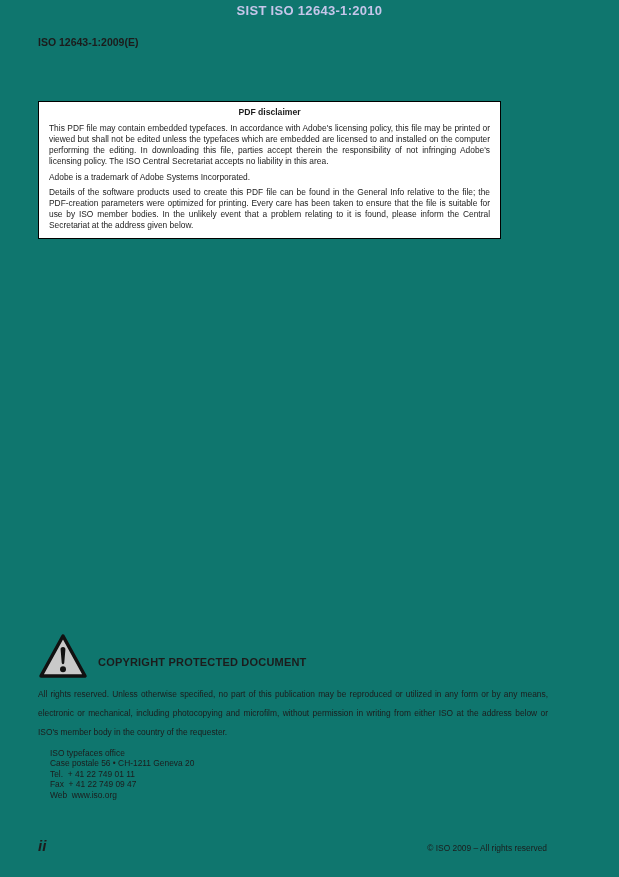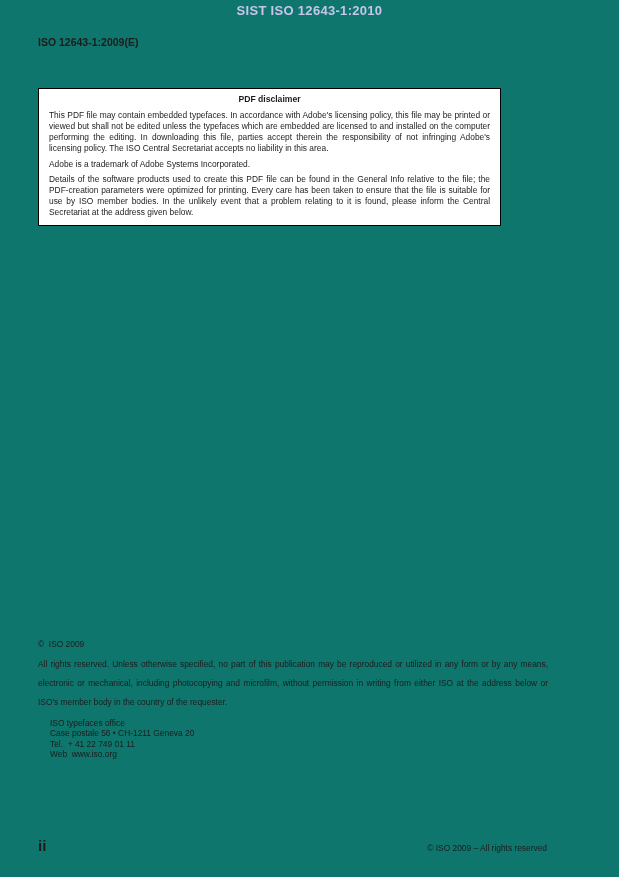--- a/index.html
+++ b/index.html
@@ -18,21 +18,21 @@
     text-align: center;
     font-size: 13px; font-weight: bold; letter-spacing: 0.3px;
     color: #c6c6ea;
   }
   .doc-code {
     position: absolute; left: 38px; top: 36px;
     font-size: 10.5px; font-weight: bold;
   }
 
   .disclaimer-box {
-    position: absolute; left: 38px; top: 88px; width: 463px;
+    position: absolute; left: 38px; top: 101px; width: 463px;
     border: 1.5px solid #000000;
     padding: 5px 10px 7px 10px;
     background: #ffffff;
   }
   .disclaimer-title {
     text-align: center; font-size: 8.6px; font-weight: bold;
     margin-bottom: 6px;
   }
   .disclaimer-box p {
     font-size: 8.4px; line-height: 11px;
@@ -61,46 +61,54 @@
   .address-block { margin: 6px 0 0 12px; }
   .address-line {
     font-size: 8.4px; line-height: 10.4px; white-space: pre;
   }
   .published-line { margin-top: 3px; font-size: 8.4px; }
 
   .footer {
     position: absolute; left: 38px; top: 837px; width: 509px;
     display: flex; justify-content: space-between; align-items: baseline;
   }
-  .page-number { font-size: 15px; font-weight: bold; }
+  .page-number { font-size: 15px; font-weight: bold; font-style: italic; }
   .footer-copyright { font-size: 8.4px; }
 </style>
 </head>
 <body>
 
 <div class="page">
 
   <div class="watermark" style="color: rgb(198, 198, 234);">SIST ISO 12643-1:2010</div>
 
   <div class="doc-code">ISO 12643-1:2009(E)</div>
 
   <div class="disclaimer-box">
     <div class="disclaimer-title">PDF disclaimer</div>
     <p>This PDF file may contain embedded typefaces. In accordance with Adobe's licensing policy, this file may be printed or viewed but shall not be edited unless the typefaces which are embedded are licensed to and installed on the computer performing the editing. In downloading this file, parties accept therein the responsibility of not infringing Adobe's licensing policy. The ISO Central Secretariat accepts no liability in this area.</p>
     <p>Adobe is a trademark of Adobe Systems Incorporated.</p>
     <p>Details of the software products used to create this PDF file can be found in the General Info relative to the file; the PDF-creation parameters were optimized for printing. Every care has been taken to ensure that the file is suitable for use by ISO member bodies. In the unlikely event that a problem relating to it is found, please inform the Central Secretariat at the address given below.</p>
   </div>
 
   <div class="copyright-block">
-    <div class="copyright-line">©  ISO 2009</div>
+    <div class="copyright-header">
+      <svg class="warning-triangle" viewBox="0 0 50 46" aria-hidden="true">
+        <path d="M25 3 L47 43 L3 43 Z" fill="#c9c9c9" stroke="#111111" stroke-width="3.5" stroke-linejoin="round"></path>
+        <path d="M25 14 C26.6 14 27.6 15 27.4 16.6 L26.3 29.5 C26.2 30.6 25.7 31.2 25 31.2 C24.3 31.2 23.8 30.6 23.7 29.5 L22.6 16.6 C22.4 15 23.4 14 25 14 Z" fill="#111111"></path>
+        <circle cx="25" cy="36.2" r="3" fill="#111111"></circle>
+      </svg>
+      <div class="copyright-heading">COPYRIGHT PROTECTED DOCUMENT</div>
+    </div>
     <div class="rights-text">All rights reserved. Unless otherwise specified, no part of this publication may be reproduced or utilized in any form or by any means, electronic or mechanical, including photocopying and microfilm, without permission in writing from either ISO at the address below or ISO's member body in the country of the requester.</div>
     <div class="address-block">
       <div class="address-line">ISO typefaces office</div>
       <div class="address-line">Case postale 56 • CH-1211 Geneva 20</div>
       <div class="address-line">Tel.  + 41 22 749 01 11</div>
+      <div class="address-line">Fax  + 41 22 749 09 47</div>
       <div class="address-line">Web  www.iso.org</div>
     </div>
   </div>
 
   <div class="footer">
     <span class="page-number">ii</span>
     <span class="footer-copyright">© ISO 2009 – All rights reserved</span>
   </div>
 
 </div>

